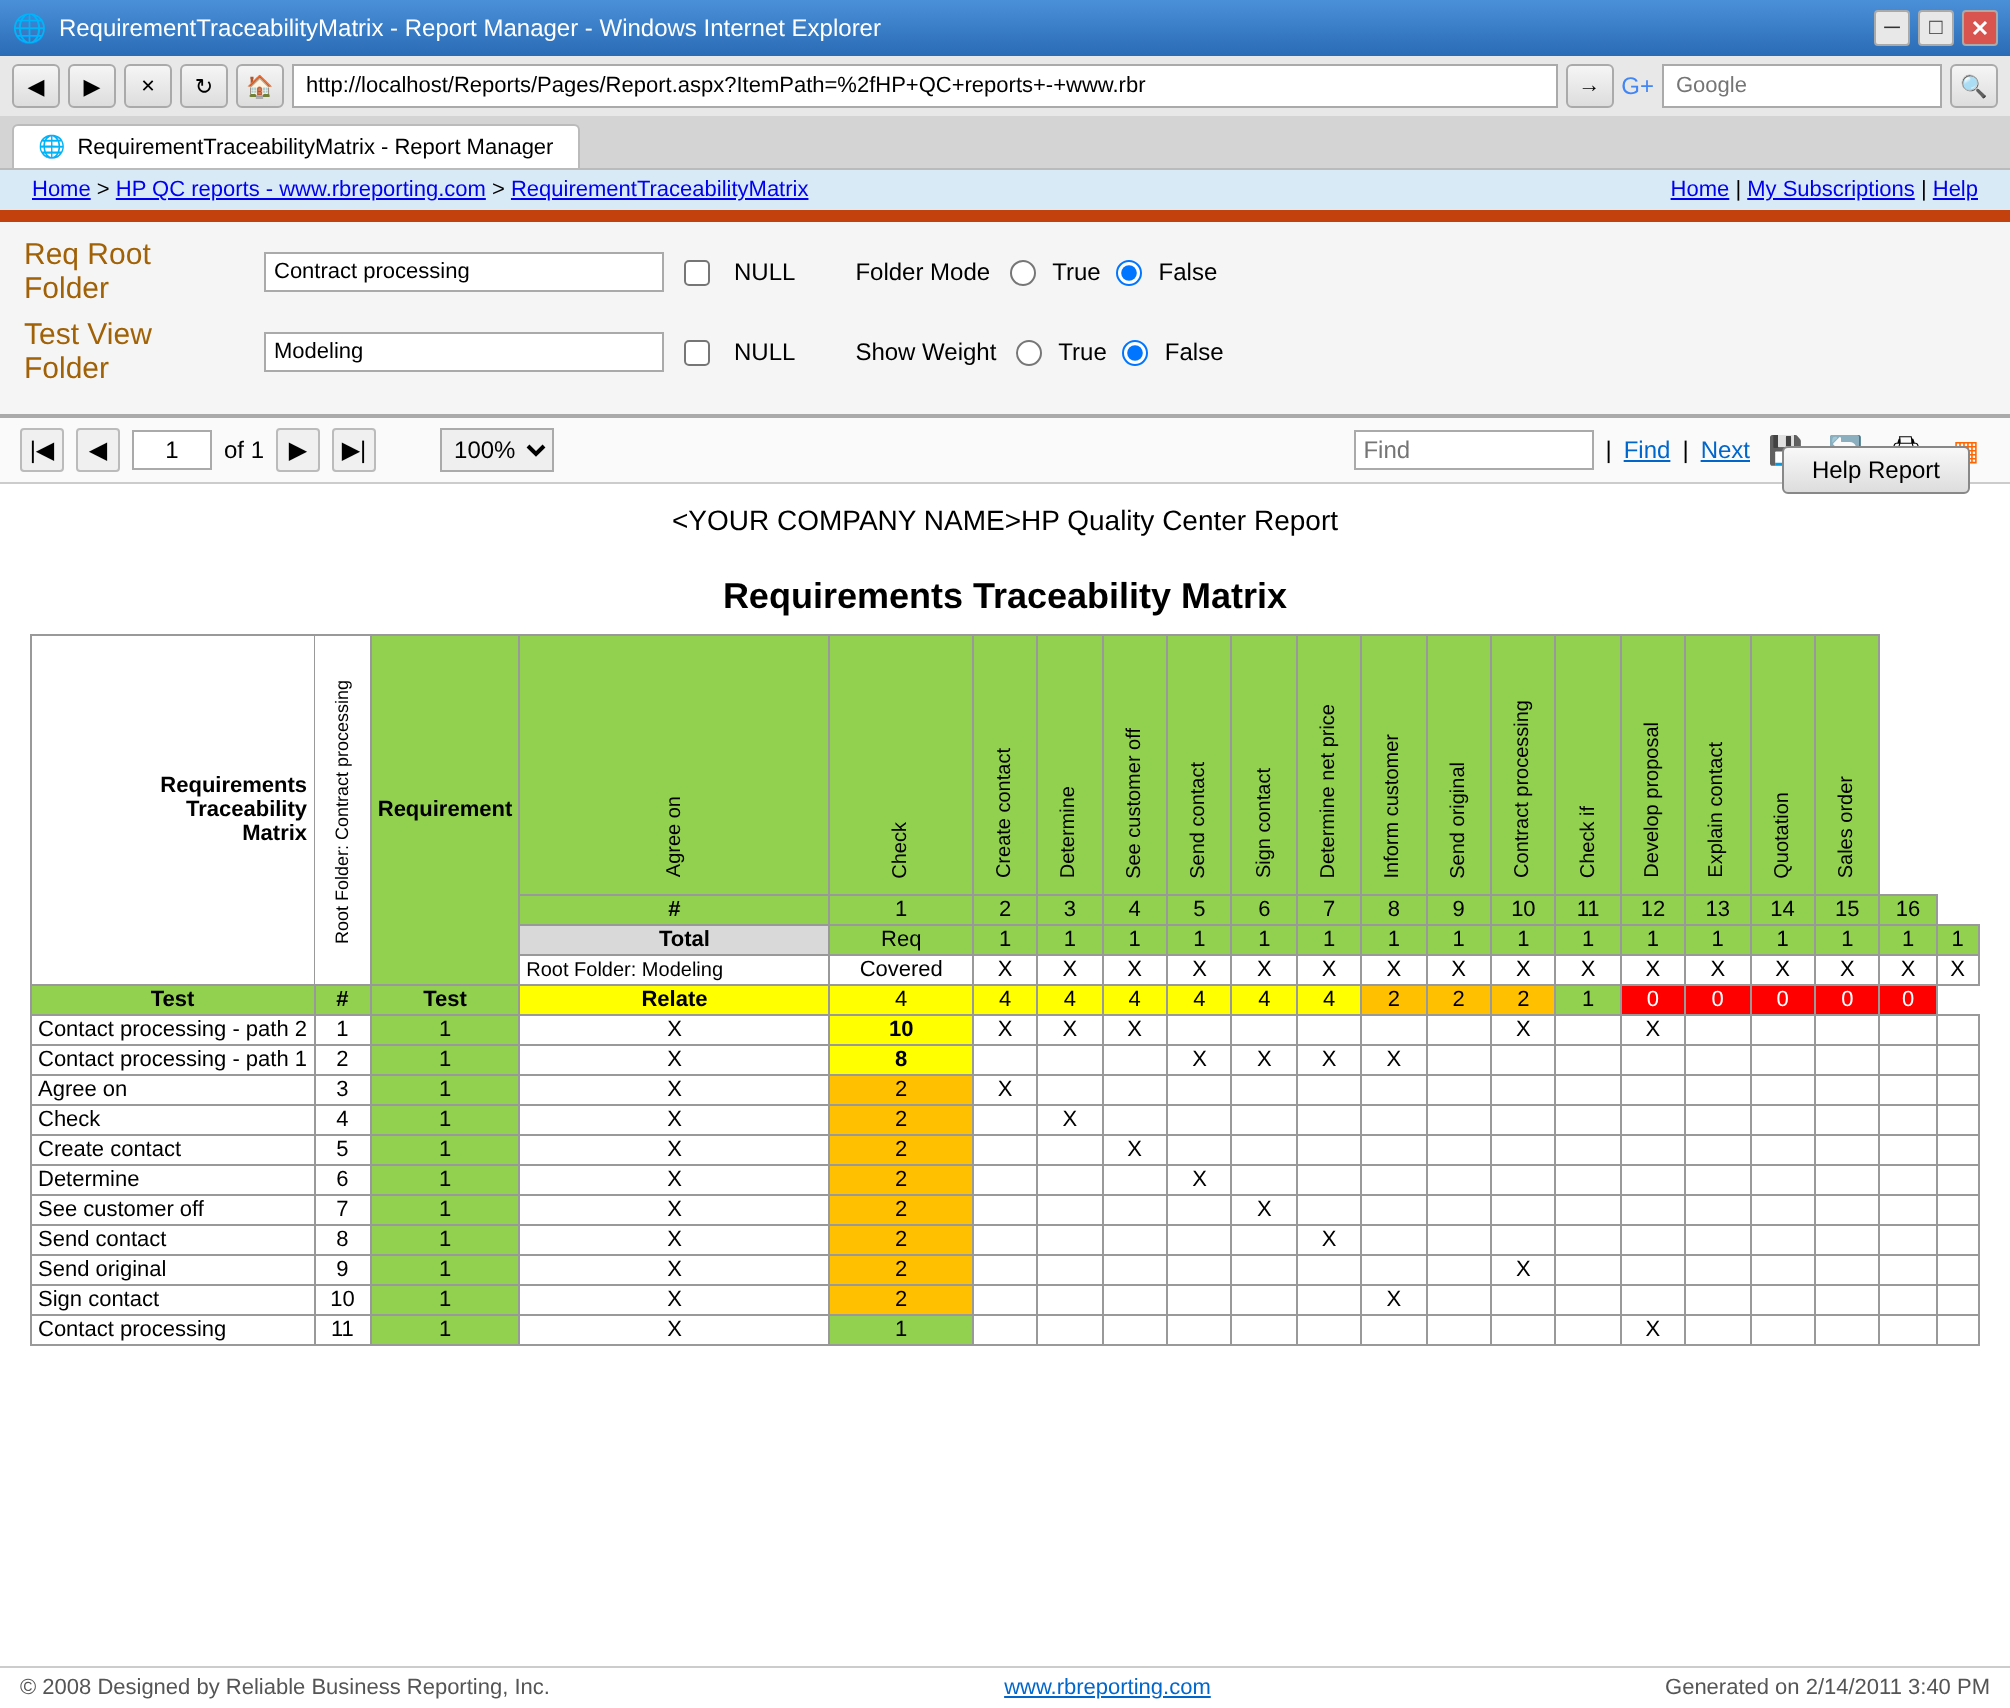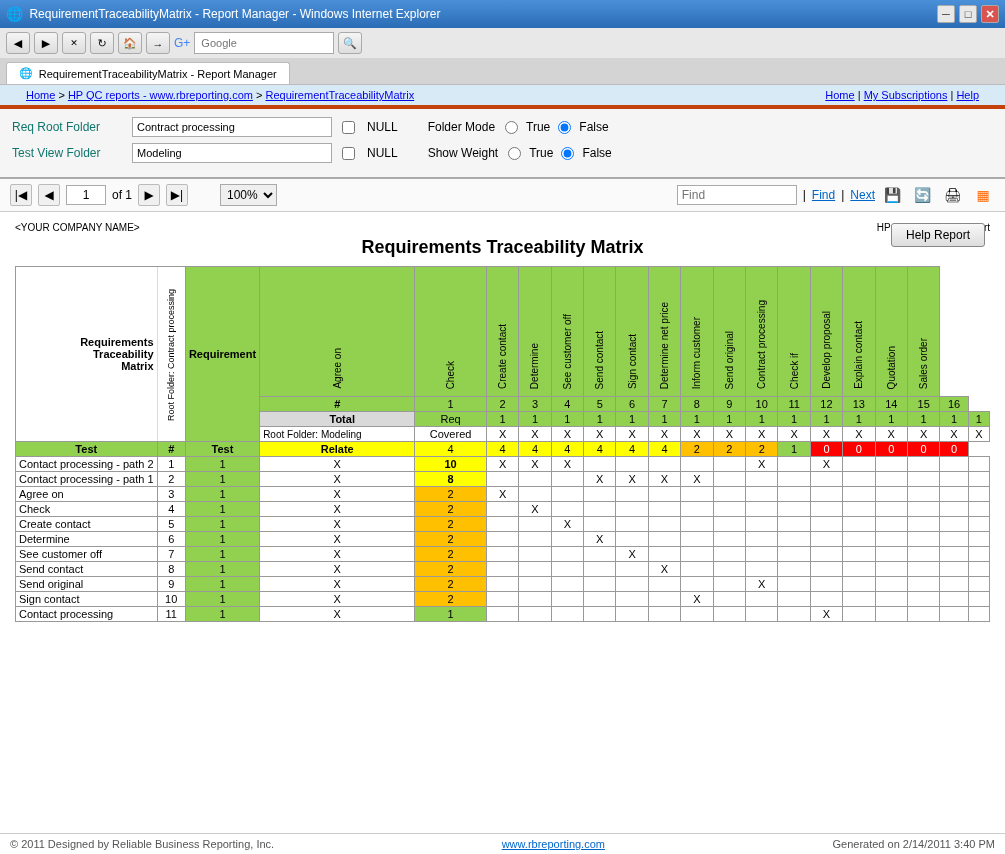--- a/index.html
+++ b/index.html
@@ -48,30 +48,30 @@
       border-bottom: none; border-radius: 3px 3px 0 0; font-size: 11px;
       display: flex; align-items: center; gap: 6px; cursor: pointer;
     }
     .tab.active { background: white; }
 
     
     .app-content { background: white; }
 
     
     .breadcrumb {
-      background: #d9eaf7; padding: 4px 26px; font-size: 11px;
-      border-bottom: 4px solid #c2410c; display: flex; justify-content: space-between;
+      background: #d9eaf7; padding: 4px 16px; font-size: 11px;
+      border-bottom: 6px solid #c2410c; display: flex; justify-content: space-between;
     }
 
     
     .params-area {
       padding: 8px 12px; background: #f5f5f5; border-bottom: 2px solid #aaa;
     }
     .param-row { display: flex; align-items: center; margin-bottom: 6px; gap: 10px; }
-    .param-label { font-size: 12px; width: 110px; color: #0f766e; font-weight: normal; }
+    .param-label { font-size: 15px; width: 110px; color: #a16207; font-weight: normal; }
     .param-input {
       width: 200px; height: 20px; border: 1px solid #aaa; padding: 2px 4px; font-size: 11px;
     }
     .param-checkbox { margin-right: 2px; }
     .param-null-label { font-size: 12px; }
     .param-mode-label { font-size: 12px; margin-left: 20px; }
     .radio-group { display: flex; align-items: center; gap: 8px; font-size: 12px; }
     .view-report-btn {
       padding: 4px 14px; background: linear-gradient(to bottom, #f8f8f8, #ddd);
       border: 1px solid #888; border-radius: 3px; cursor: pointer; font-size: 12px;
@@ -98,21 +98,21 @@
       width: 120px; height: 20px; border: 1px solid #aaa; padding: 2px 4px; font-size: 12px;
     }
     .find-link { color: #0066cc; font-size: 12px; cursor: pointer; }
     .toolbar-icon-btn {
       width: 24px; height: 22px; display: flex; align-items: center; justify-content: center;
       cursor: pointer; font-size: 14px;
     }
 
     
     .report-area { padding: 10px 15px; overflow: auto; }
-    .company-header { display: flex; justify-content: space-between; font-size: 10px; margin-bottom: 4px; }
+    .company-header { display: flex; justify-content: center; font-size: 14px; margin-bottom: 20px; }
     .report-title { text-align: center; font-size: 18px; font-weight: bold; margin-bottom: 8px; }
 
     
     .matrix-table {
       border-collapse: collapse;
       font-size: 11px;
       width: 100%;
     }
     .matrix-table td, .matrix-table th {
       border: 1px solid #999;
@@ -163,20 +163,21 @@
   </div>
 </div>
 
 <div class="browser-chrome">
   <div class="nav-bar">
     <button class="nav-btn">◀</button>
     <button class="nav-btn">▶</button>
     <button class="nav-btn" style="font-size:9px;">✕</button>
     <button class="nav-btn">↻</button>
     <button class="nav-btn" style="font-size:11px;">🏠</button>
+    <input class="address-bar" value="http://localhost/Reports/Pages/Report.aspx?ItemPath=%2fHP+QC+reports+-+www.rbr" style="">
     <button class="nav-btn">→</button>
     <span style="font-size:12px; color:#4285f4;">G+</span>
     <input class="search-bar" placeholder="Google" style="">
     <button class="nav-btn">🔍</button>
   </div>
   <div class="tab-bar">
     <div class="tab active">
       <span style="font-size:11px;">🌐</span>
       <span>RequirementTraceabilityMatrix - Report Manager</span>
     </div>
@@ -639,16 +640,16 @@
           <td class="center"></td>
         </tr>
       </tbody>
     </table>
 
   </div>
 
 </div>
 
 <div class="footer">
-  <span>© 2011 Designed by Reliable Business Reporting, Inc.</span>
+  <span>© 2008 Designed by Reliable Business Reporting, Inc.</span>
   <a href="#">www.rbreporting.com</a>
   <span>Generated on 2/14/2011 3:40 PM</span>
 </div>
 
 </body></html>

